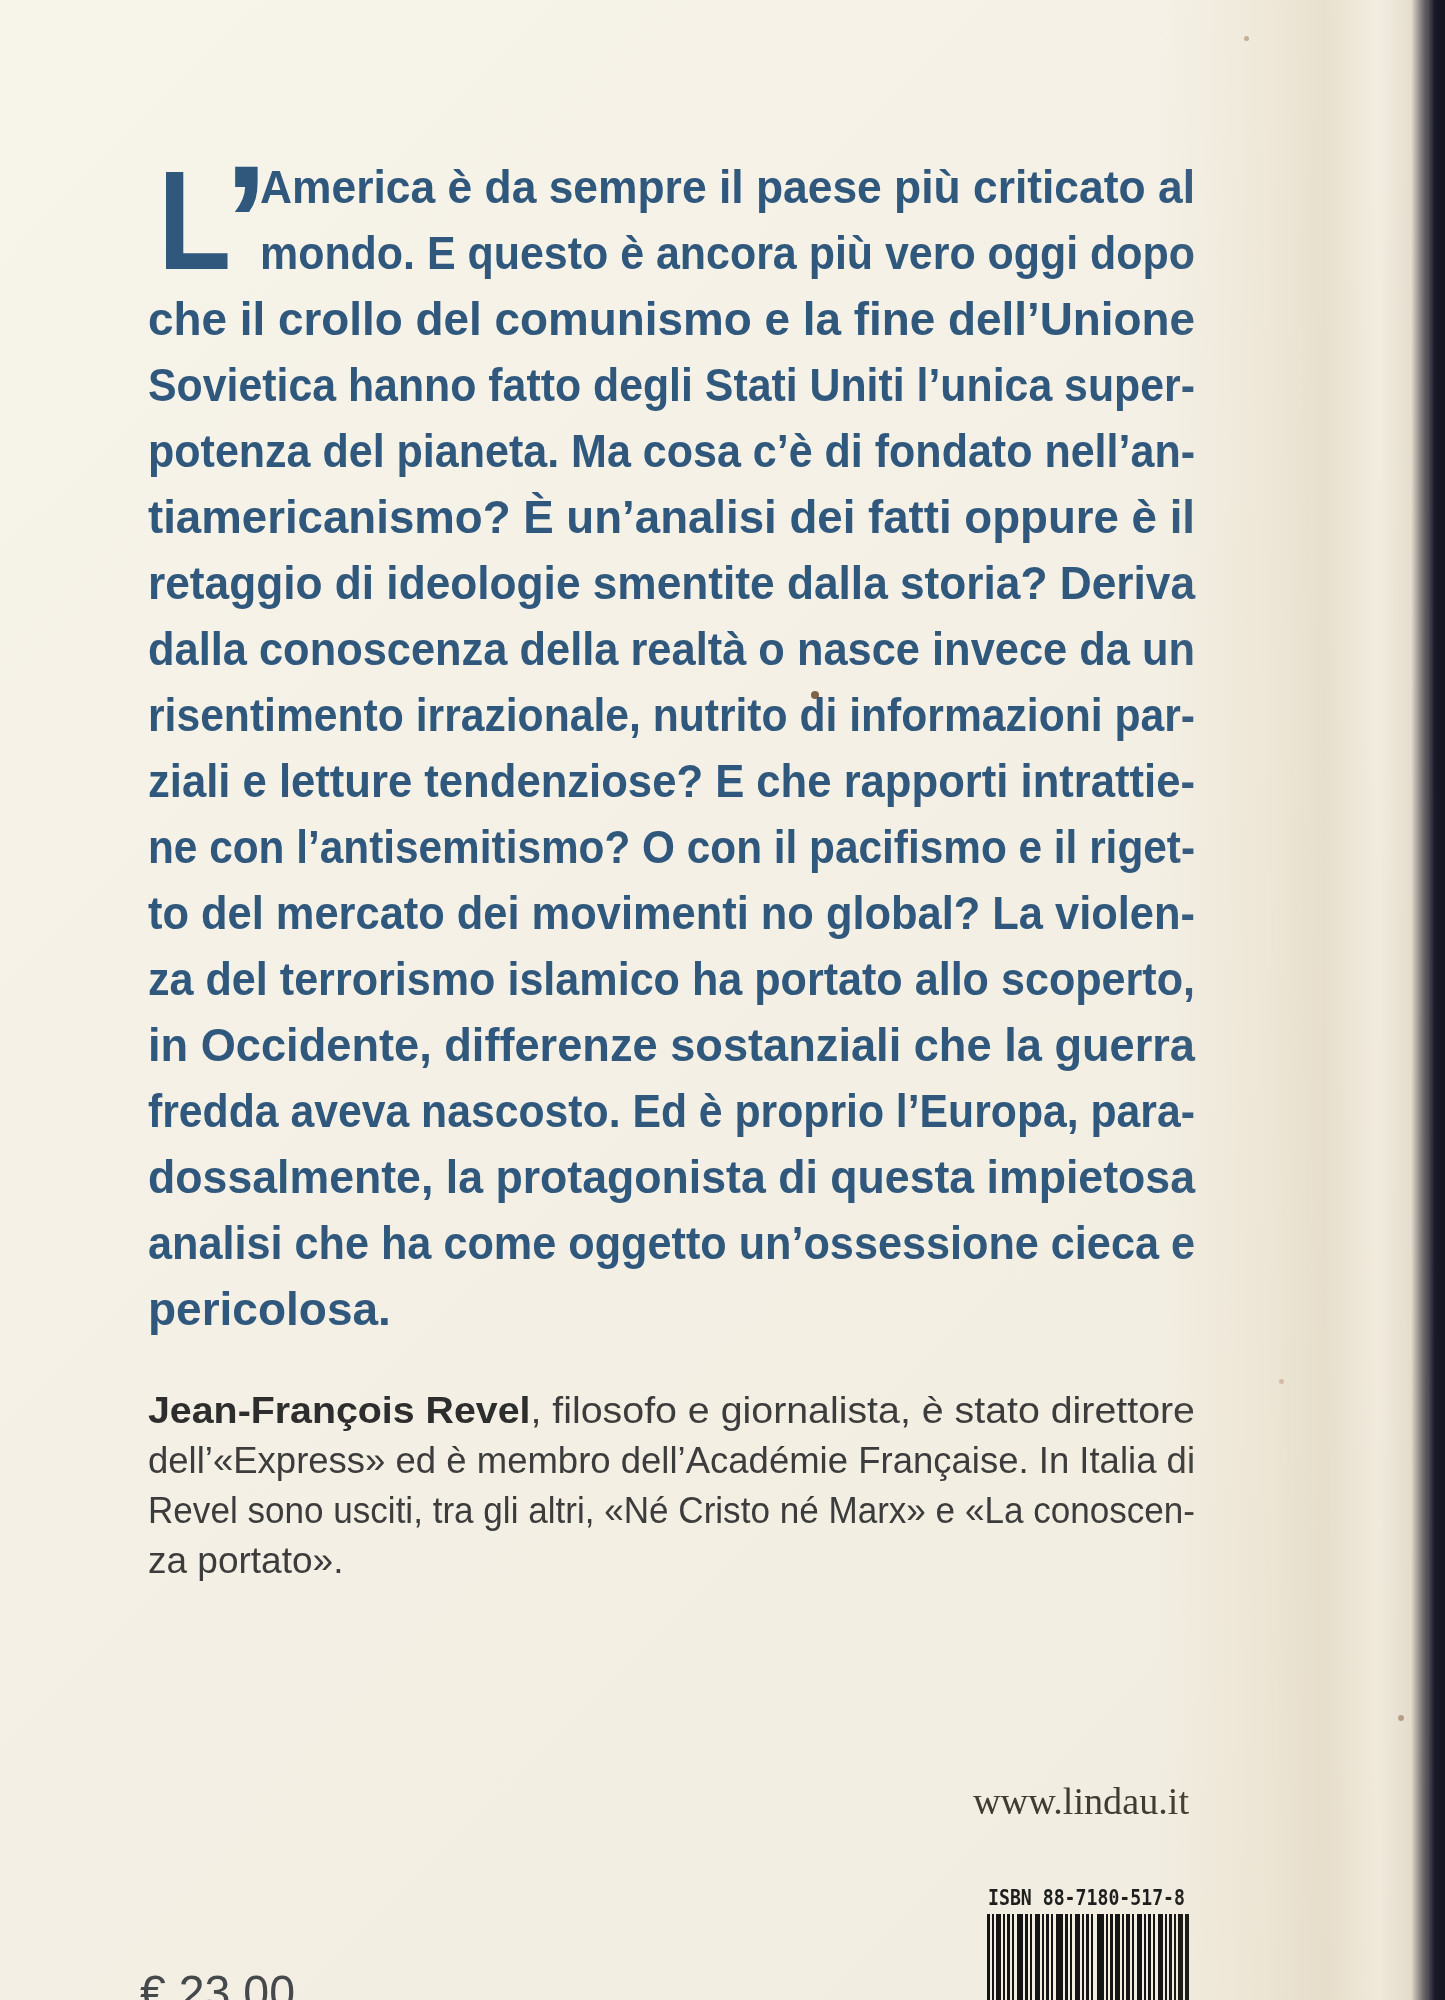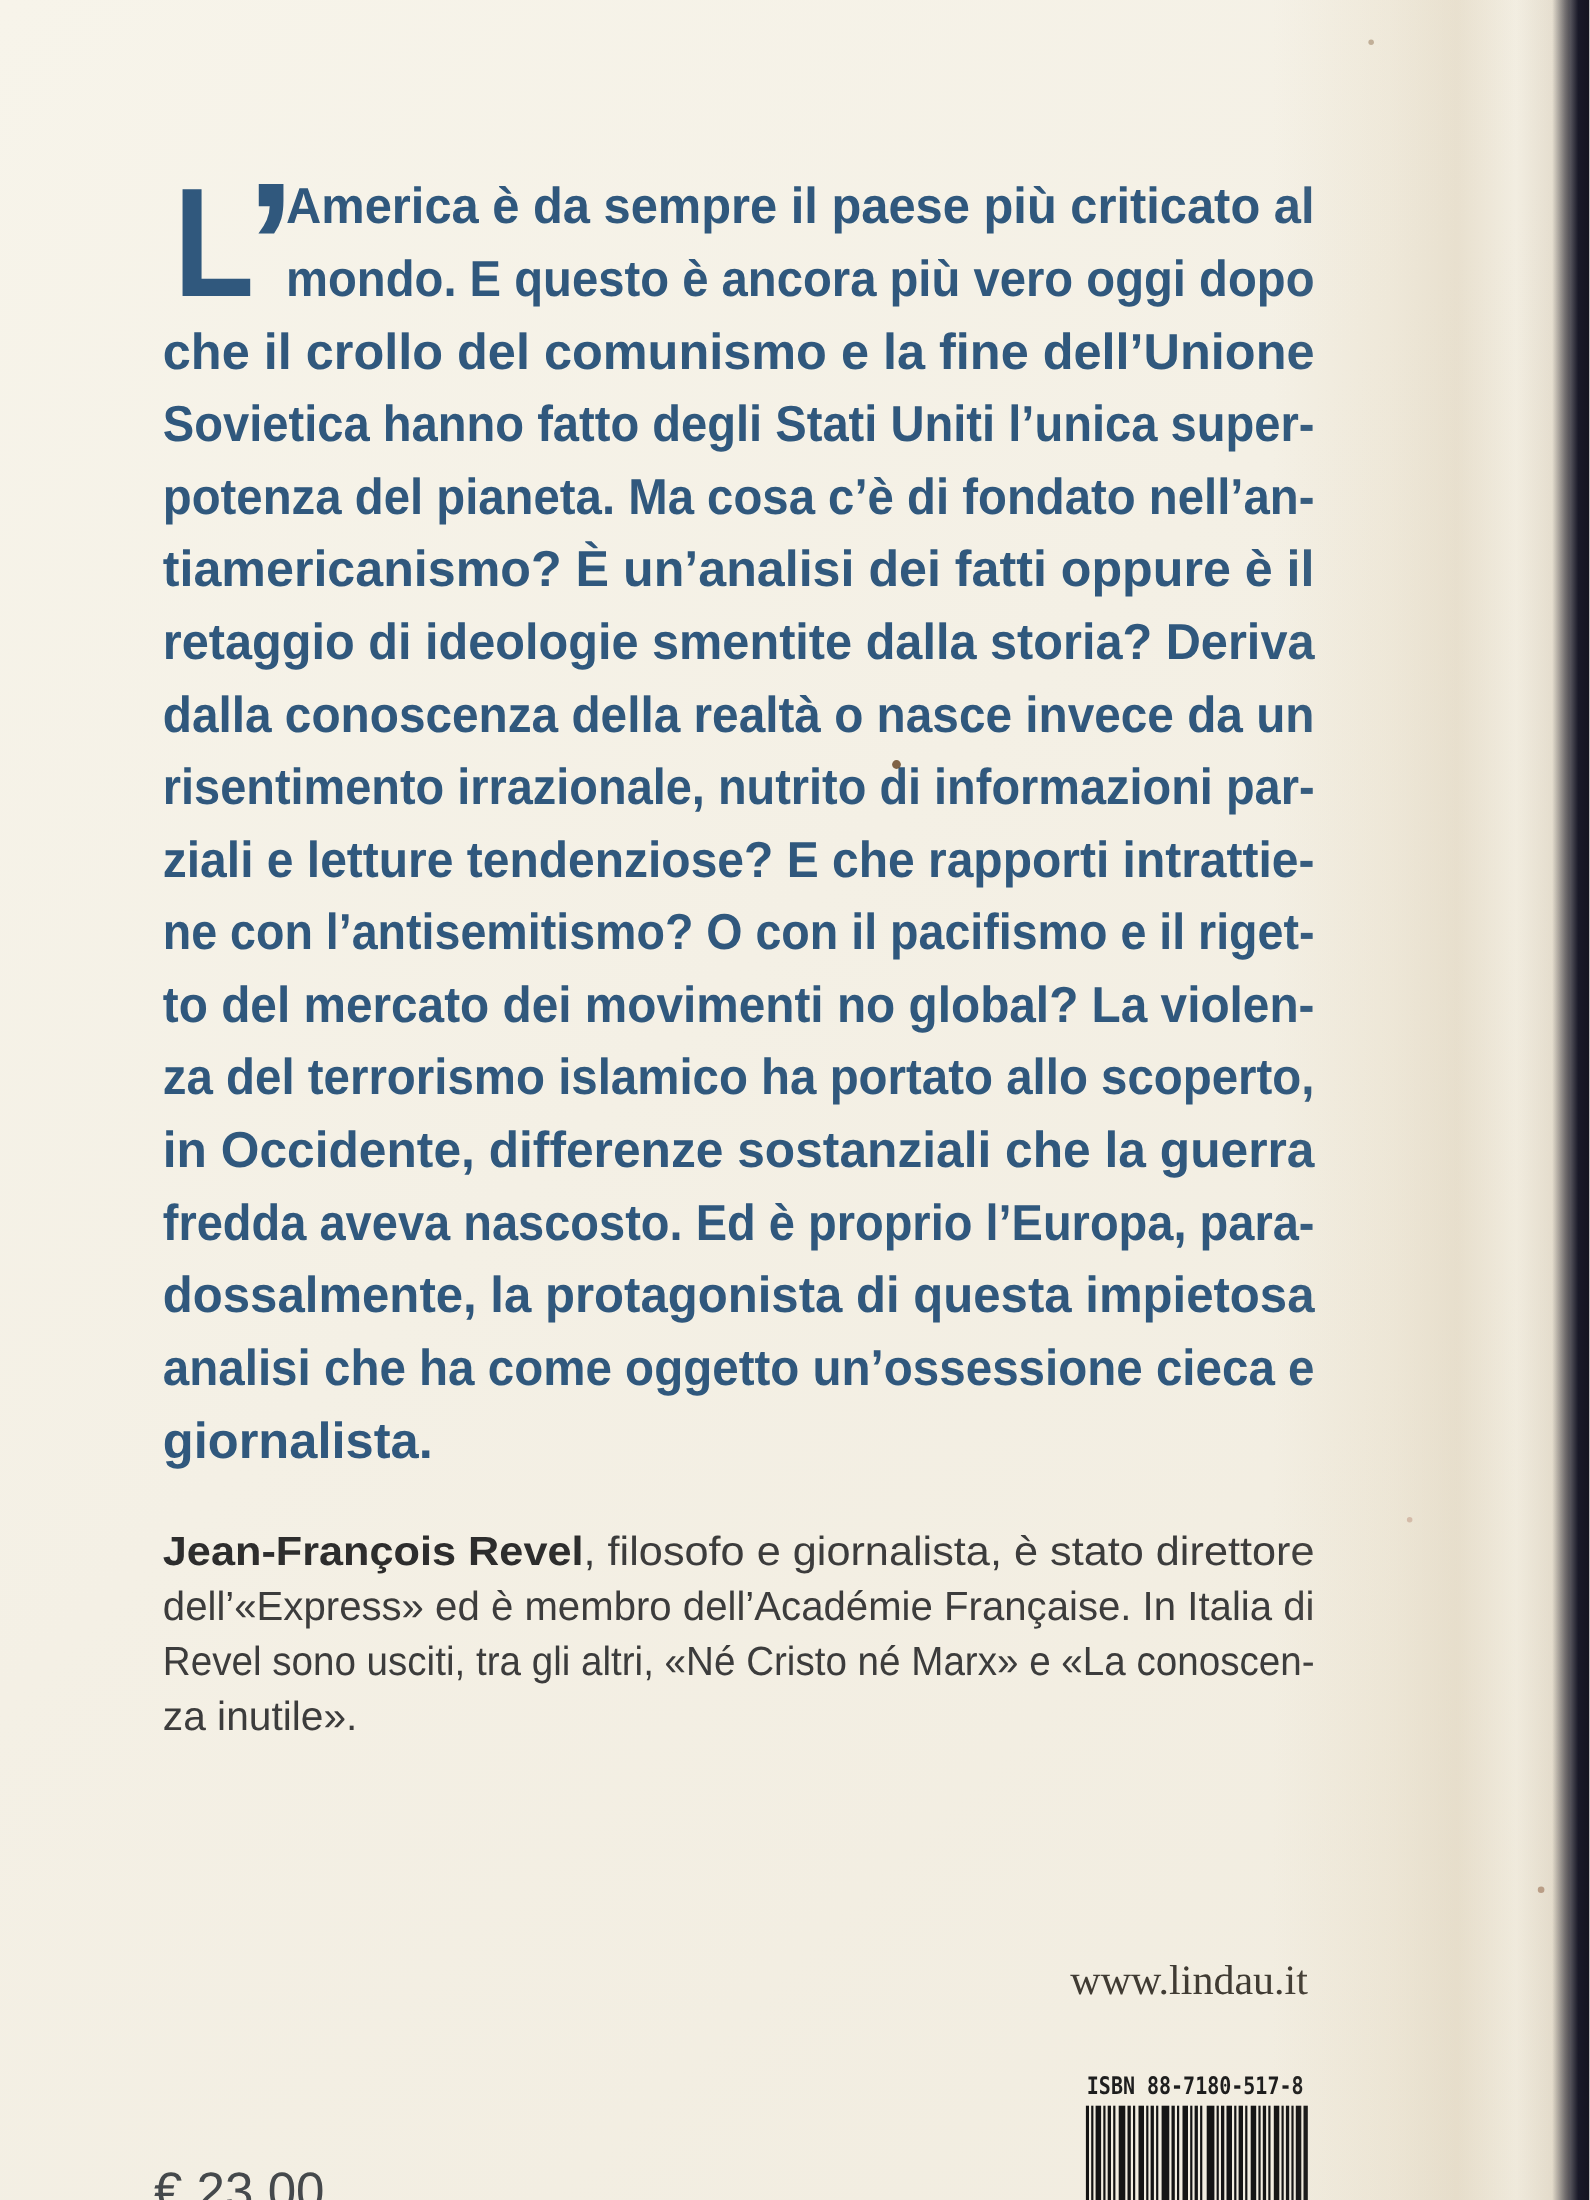--- a/index.html
+++ b/index.html
@@ -71,30 +71,30 @@
     <div class="bl"><span class="fit" style="transform: scaleX(0.943602);">dalla conoscenza della realtà o nasce invece da un</span></div>
     <div class="bl"><span class="fit" style="transform: scaleX(0.926831);">risentimento irrazionale, nutrito di informazioni par-</span></div>
     <div class="bl"><span class="fit" style="transform: scaleX(0.948195);">ziali e letture tendenziose? E che rapporti intrattie-</span></div>
     <div class="bl"><span class="fit" style="transform: scaleX(0.920477);">ne con l’antisemitismo? O con il pacifismo e il riget-</span></div>
     <div class="bl"><span class="fit" style="transform: scaleX(0.943868);">to del mercato dei movimenti no global? La violen-</span></div>
     <div class="bl"><span class="fit" style="transform: scaleX(0.93728);">za del terrorismo islamico ha portato allo scoperto,</span></div>
     <div class="bl"><span class="fit" style="transform: scaleX(0.982176);">in Occidente, differenze sostanziali che la guerra</span></div>
     <div class="bl"><span class="fit" style="transform: scaleX(0.928745);">fredda aveva nascosto. Ed è proprio l’Europa, para-</span></div>
     <div class="bl"><span class="fit" style="transform: scaleX(0.970624);">dossalmente, la protagonista di questa impietosa</span></div>
     <div class="bl"><span class="fit" style="transform: scaleX(0.939329);">analisi che ha come oggetto un’ossessione cieca e</span></div>
-    <div class="bl"><span>giornalista.</span></div>
+    <div class="bl"><span>pericolosa.</span></div>
   </div>
 
   <div class="bio">
     <div class="biol">
       <span class="fit" style="transform: scaleX(1.06281);"><b>Jean-François Revel</b><span>, filosofo e giornalista, è stato direttore</span></span>
     </div>
     <div class="biol"><span class="fit" style="transform: scaleX(0.986631);">dell’«Express» ed è membro dell’Académie Française. In Italia di</span></div>
     <div class="biol"><span class="fit" style="transform: scaleX(0.948088);">Revel sono usciti, tra gli altri, «Né Cristo né Marx» e «La conoscen-</span></div>
-    <div class="biol"><span>za inutile».</span></div>
+    <div class="biol"><span>za portato».</span></div>
   </div>
 
   <div class="website"><span class="fit" style="transform: scaleX(1.0048);">www.lindau.it</span></div>
 
   <div class="isbn"><span class="fit" style="transform: scaleX(0.826266);">ISBN 88-7180-517-8</span></div>
 
   <svg class="barcode" width="202" height="86" viewBox="0 0 202 86">
     <g fill="#151515">
       <rect x="0" width="3" height="86"></rect>
         <rect x="5" width="2" height="86"></rect>

